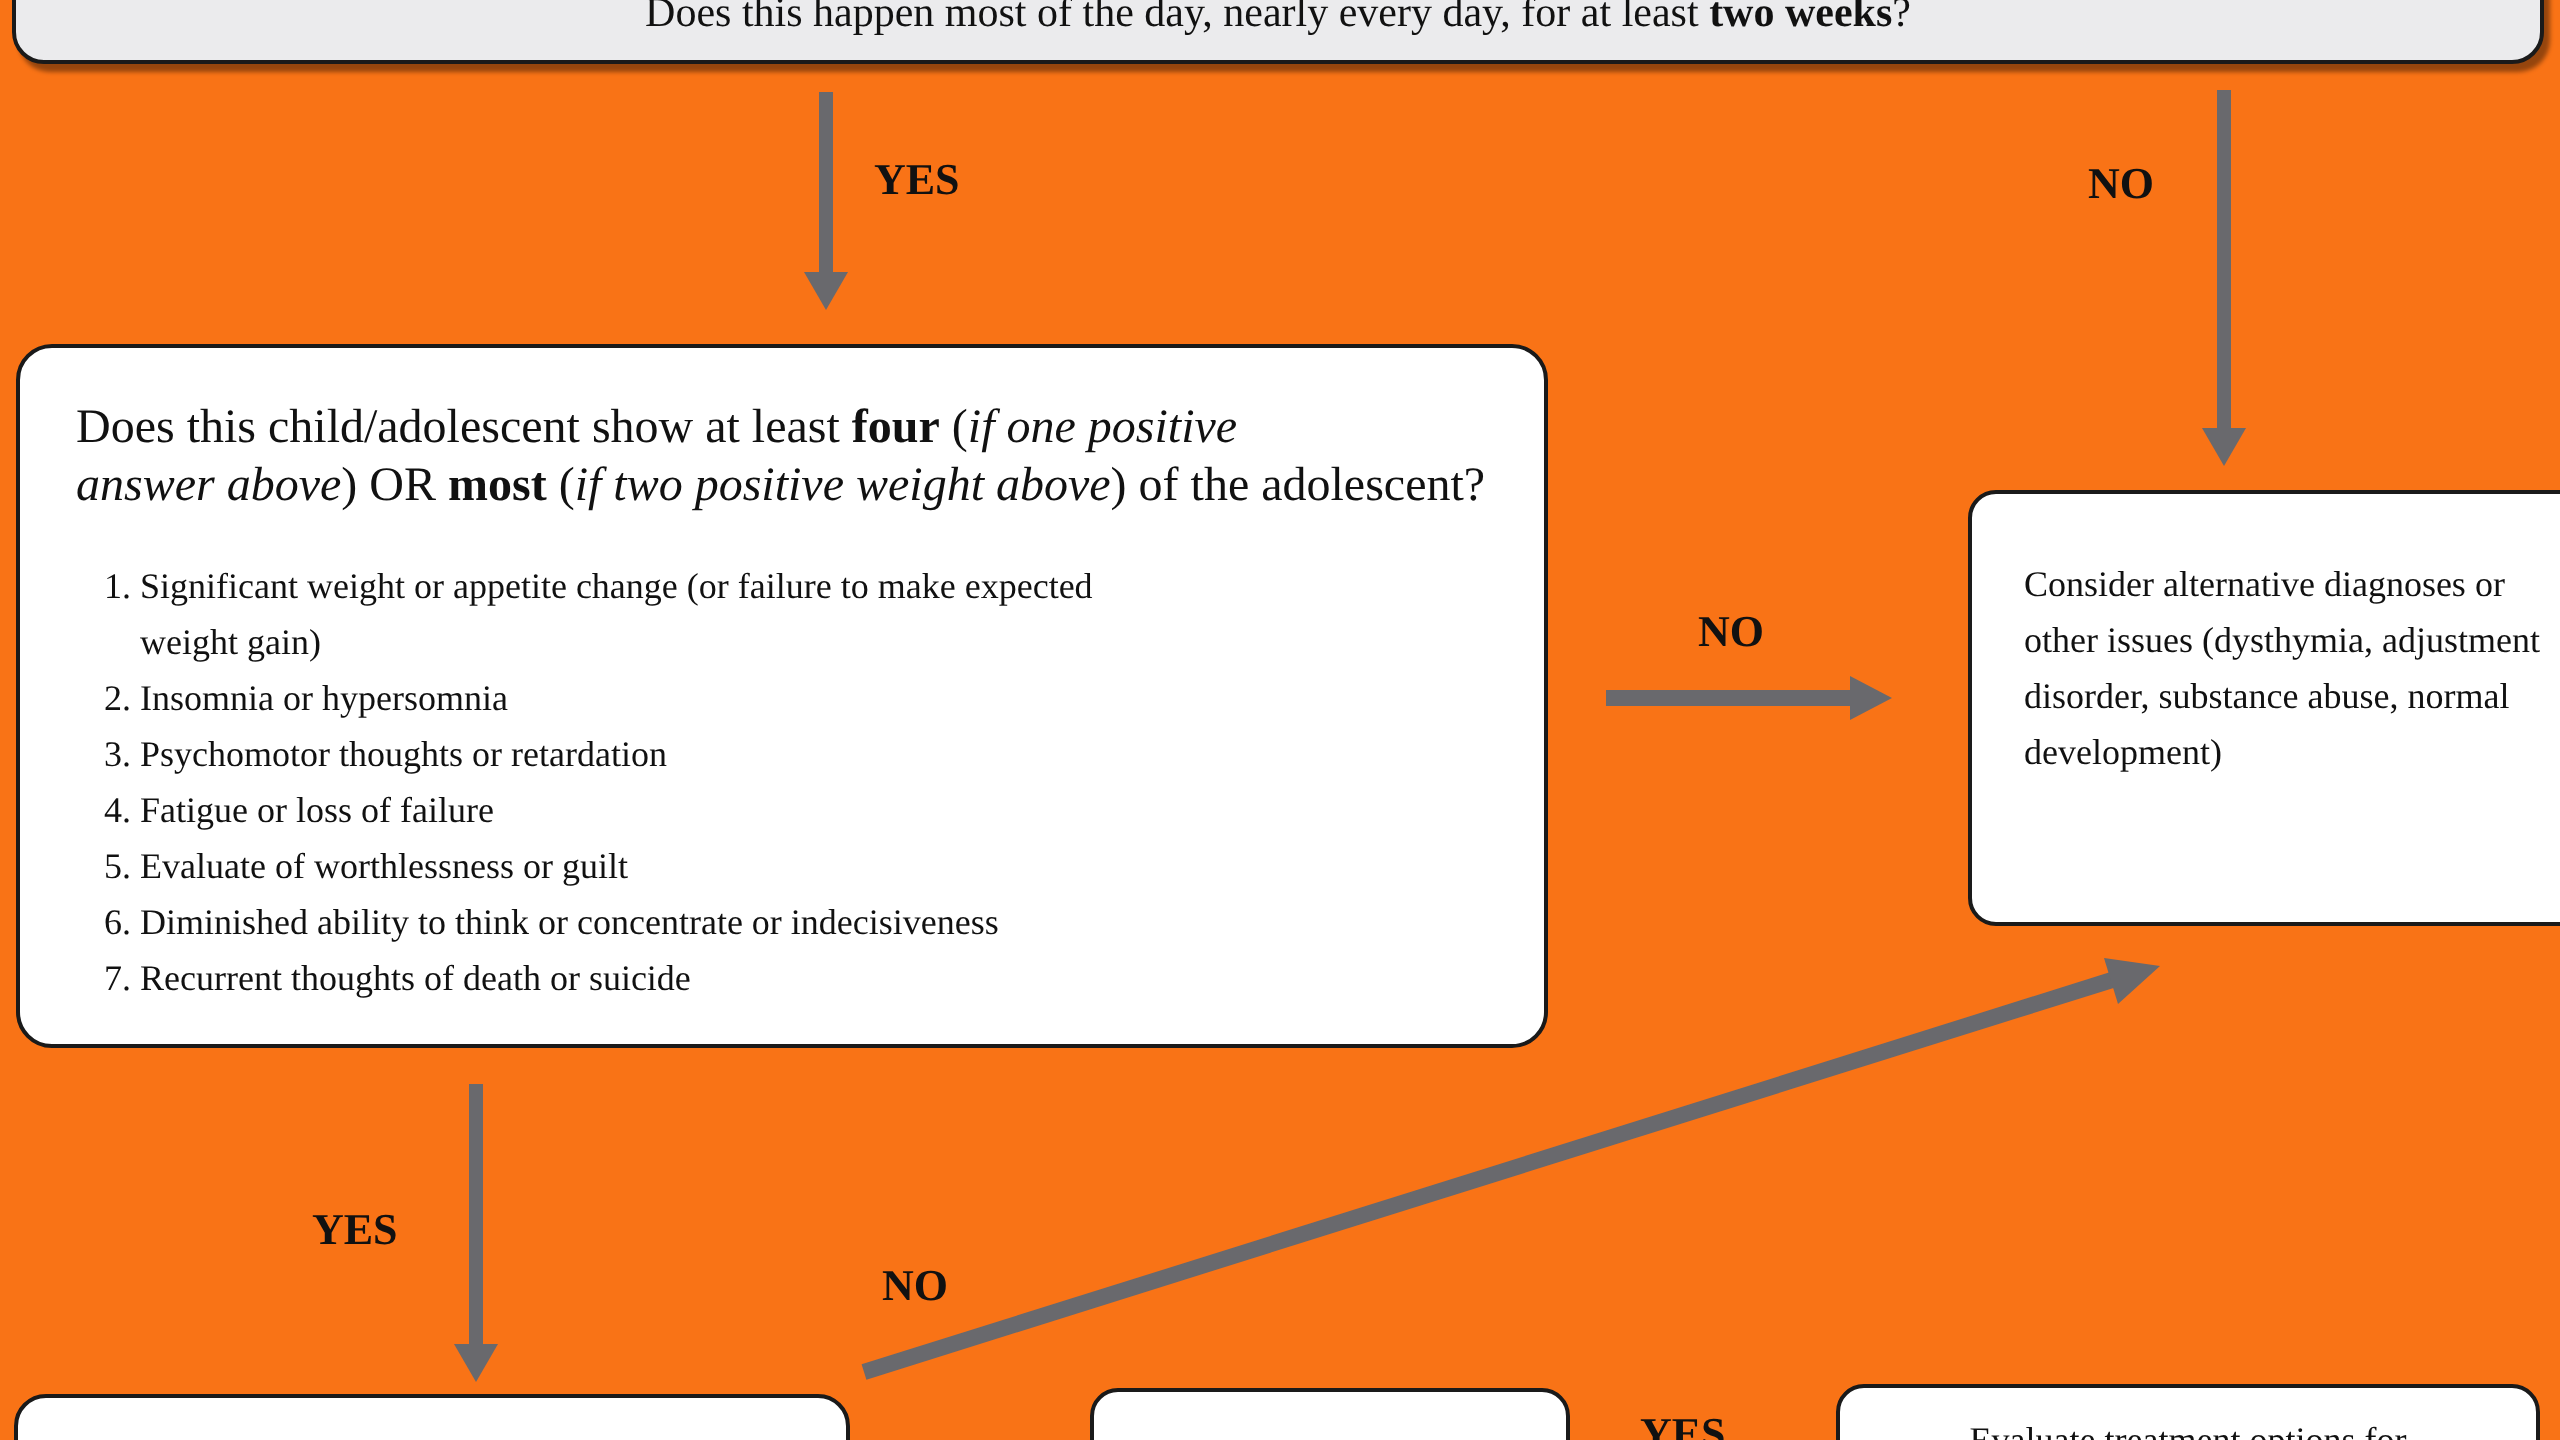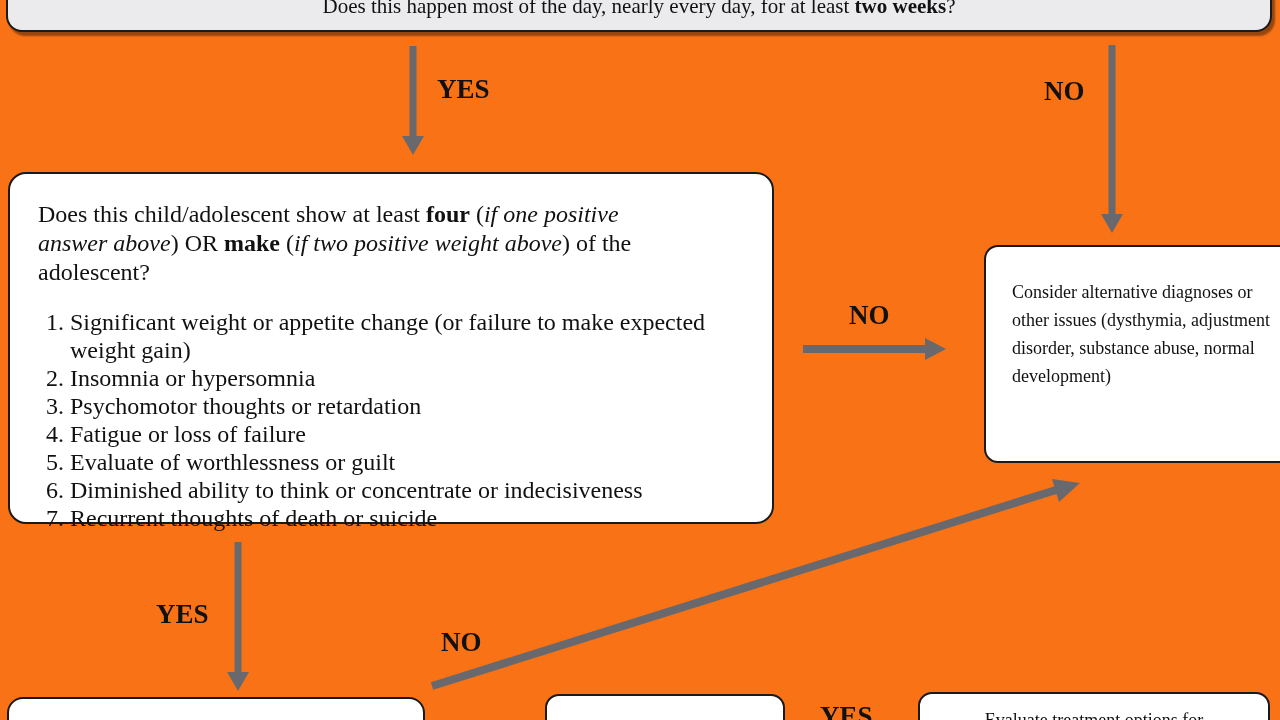--- a/index.html
+++ b/index.html
@@ -4,40 +4,40 @@
 <style>
   html,body{margin:0;padding:0;background:#ffffff;}
   #stage{
     position:relative;width:1280px;height:720px;overflow:hidden;
     font-family:Liberation Serif, serif;color:#111111;background:#f97316;
   }
   .box{
     position:absolute;background:#ffffff;border:2px solid #1a1a1a;box-sizing:border-box;
   }
   .decision-label{
-    position:absolute;font-weight:700;font-size:27px;line-height:27px;color:#111111;
+    position:absolute;font-weight:700;font-size:22px;line-height:27px;color:#111111;
     letter-spacing:0px;
   }
   #top-box{
     left:6px;top:-46px;width:1266px;height:78px;border-radius:16px;
     background:#ebebed;box-shadow:3px 4px 2px rgba(0,0,0,0.40);
   }
   #top-box .qtext{
     position:absolute;left:0;right:0;bottom:12px;text-align:center;
     font-size:21px;line-height:24px;
   }
   #criteria-box{
     left:8px;top:172px;width:766px;height:352px;border-radius:18px;
     padding:26px 24px 0 28px;
   }
   #criteria-box .intro{
     font-size:24px;line-height:29px;white-space:pre-line;
   }
   #criteria-box ol{
-    margin:21px 0 15px 0;padding:0 0 0 32px;font-size:24px;line-height:28px;
+    margin:21px 0 15px 0;padding:0 0 0 32px;font-size:18px;line-height:28px;
   }
   #criteria-box ol li{white-space:pre-line;}
   #alt-box{
     left:962px;top:245px;width:316px;height:218px;border-radius:14px;
     padding:31px 24px 0 26px;
     margin-left:22px;
   }
   #alt-box .btext{font-size:18px;line-height:28px;max-width:262px;}
   #bottom-box-a{left:7px;top:697px;width:418px;height:56px;border-radius:16px;}
   #bottom-box-b{left:545px;top:694px;width:240px;height:56px;border-radius:14px;}
@@ -84,21 +84,21 @@
 
   <div class="decision-label" style="left:437px;top:76px;">YES</div>
   <div class="decision-label" style="left:1044px;top:78px;">NO</div>
   <div class="decision-label" style="left:849px;top:302px;">NO</div>
   <div class="decision-label" style="left:156px;top:601px;">YES</div>
   <div class="decision-label" style="left:441px;top:629px;">NO</div>
   <div class="decision-label" style="left:820px;top:703px;">YES</div>
 
   <div id="criteria-box" class="box">
     <div class="intro"><span>Does this child/adolescent show at least </span><span style="font-weight: 700;">four</span><span> (</span><span style="font-style: italic;">if one positive
-answer above</span><span>) OR </span><span style="font-weight: 700;">make</span><span> (</span><span style="font-style: italic;">if two positive weight above</span><span>) of the adolescent?</span></div>
+answer above</span><span>) OR </span><span style="font-weight: 700;">most</span><span> (</span><span style="font-style: italic;">if two positive weight above</span><span>) of the adolescent?</span></div>
     <ol>
         <li>Significant weight or appetite change (or failure to make expected
 weight gain)</li>
         <li>Insomnia or hypersomnia</li>
         <li>Psychomotor thoughts or retardation</li>
         <li>Fatigue or loss of failure</li>
         <li>Evaluate of worthlessness or guilt</li>
         <li>Diminished ability to think or concentrate or indecisiveness</li>
         <li>Recurrent thoughts of death or suicide</li>
       </ol>

